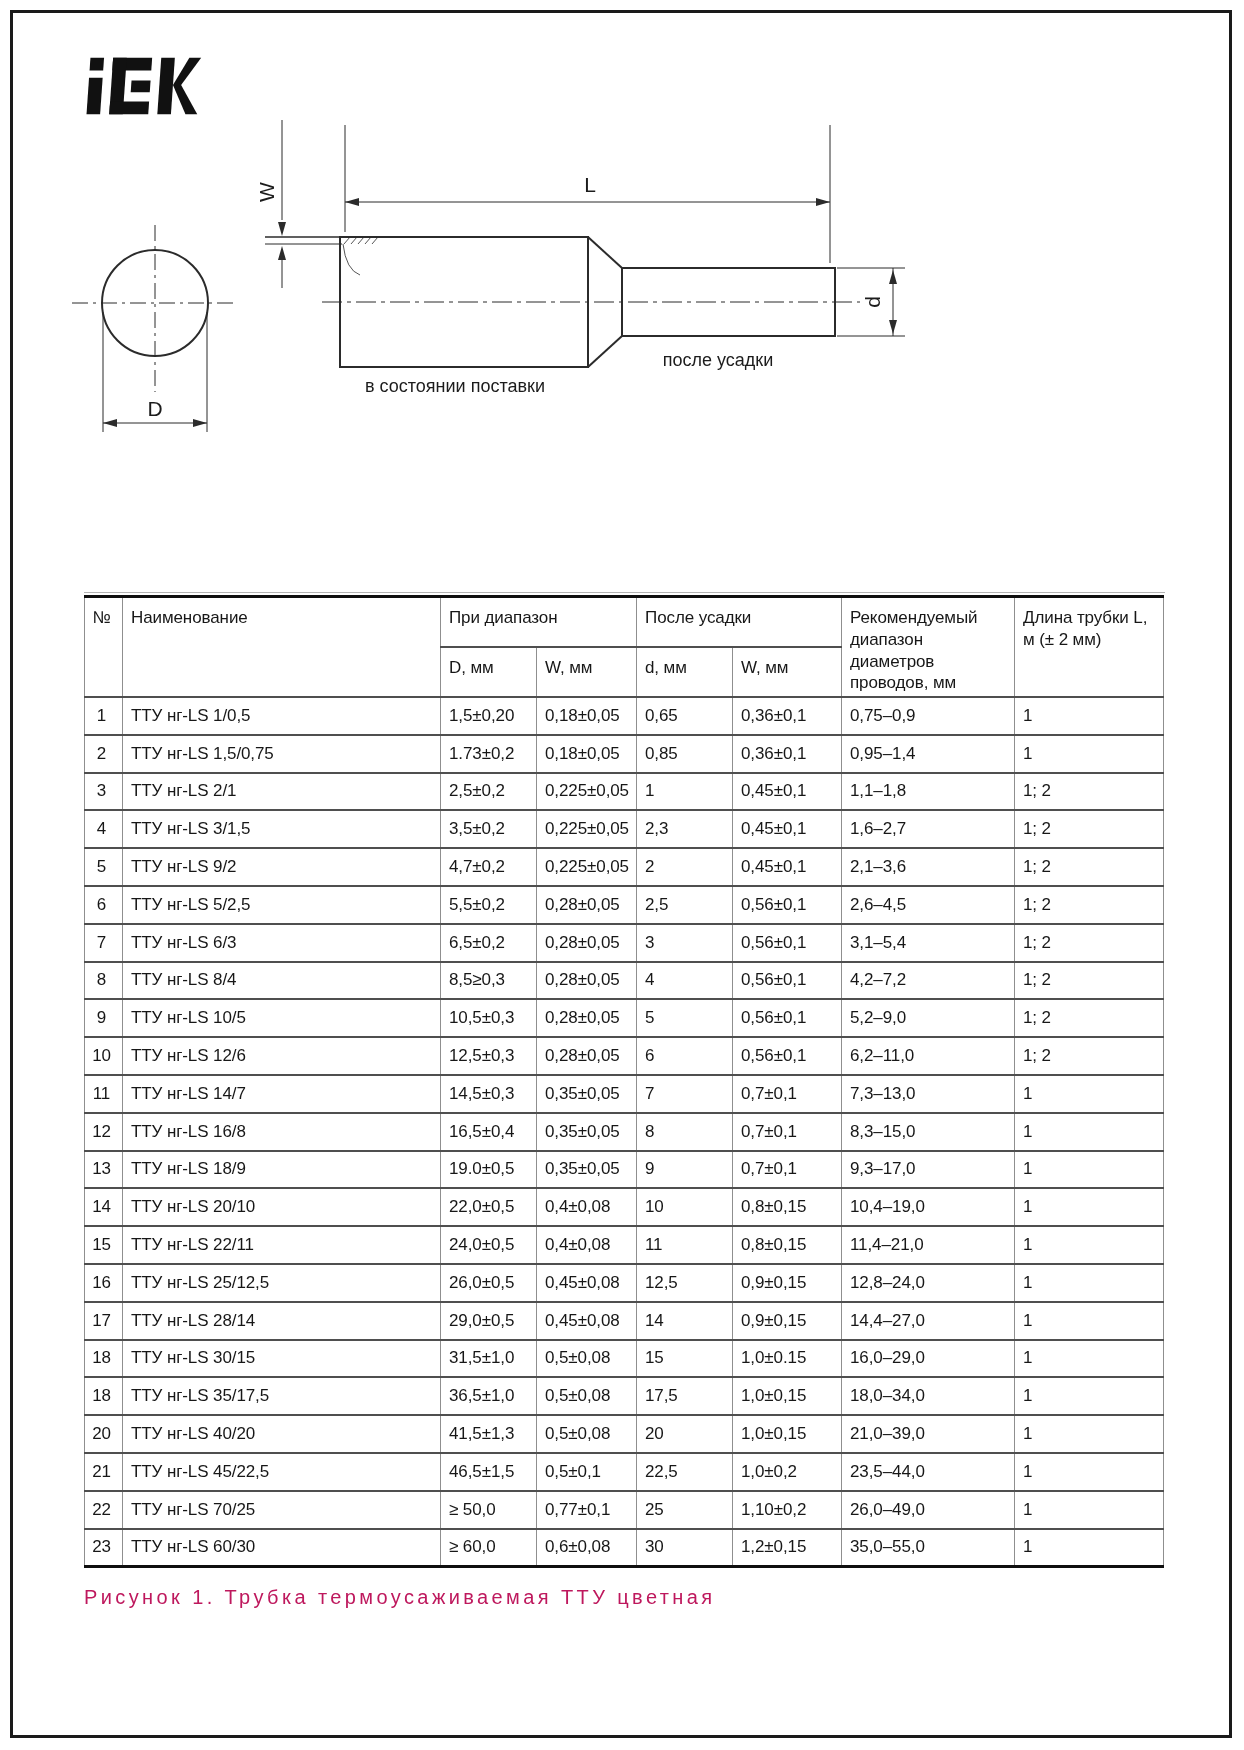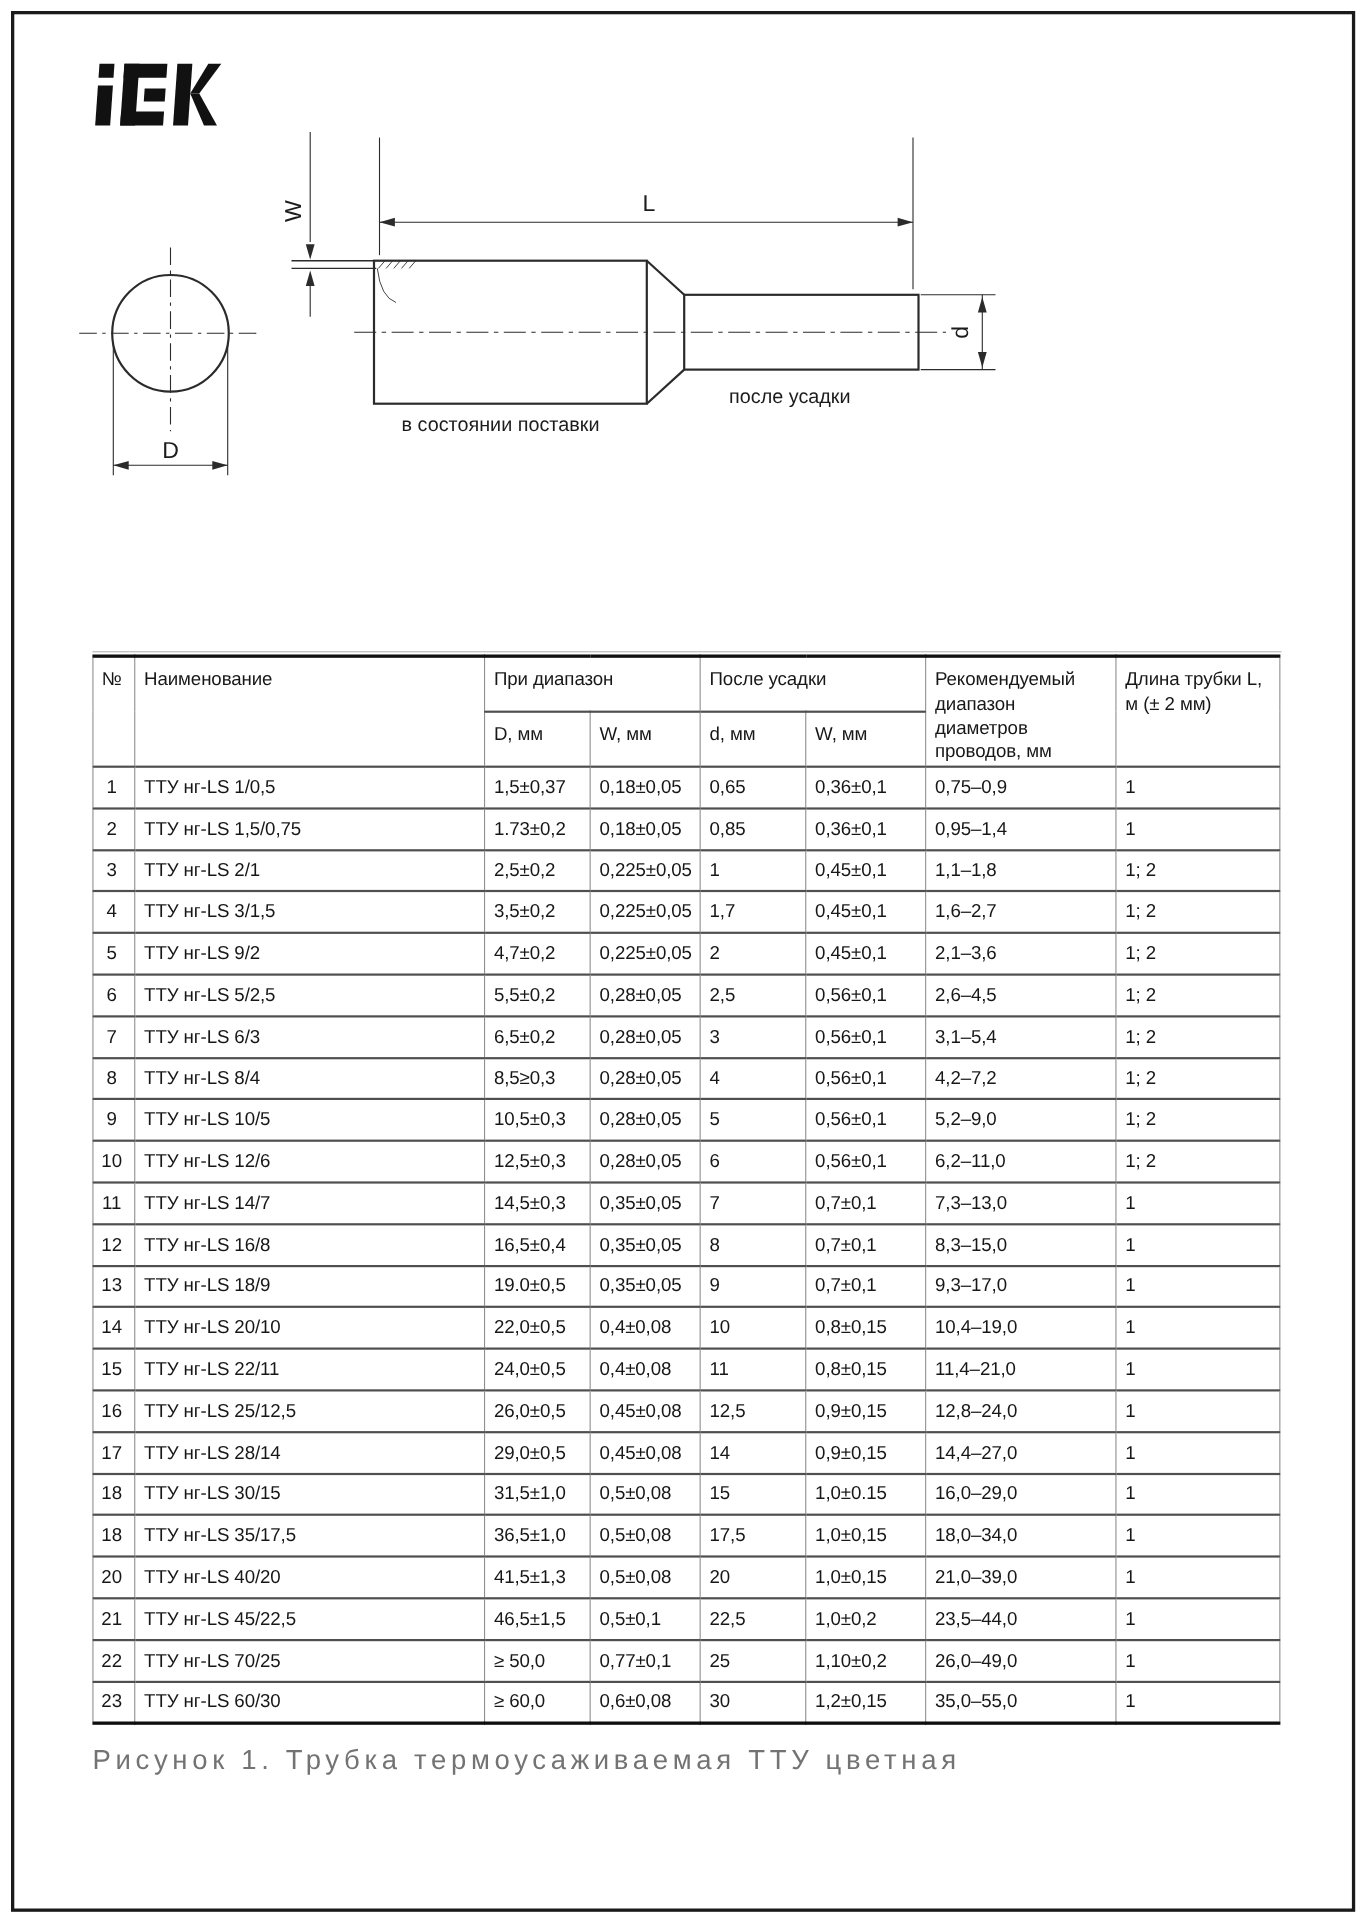--- a/index.html
+++ b/index.html
@@ -36,21 +36,21 @@
   table.spec thead th {
     vertical-align:top; padding-top:9px; line-height:1.28; white-space:normal;
   }
   table.spec thead tr.h1 { height:44px; }
   table.spec thead tr.h2 { height:44px; }
   table.spec tbody tr { height:37.8px; }
   table.spec td { vertical-align:middle; }
   .c-center { text-align:center !important; padding-left:2px !important; }
   .caption {
     position:absolute; left:84px; top:1586px; width:1000px;
-    font-size:25px; letter-spacing:0.17em; color:#737373; white-space:nowrap;
+    font-size:20px; letter-spacing:0.17em; color:#be185d; white-space:nowrap;
   }
 </style>
 </head>
 <body>
 
 <div class="sheet">
   <div class="page-frame"></div>
 
   <svg class="logo" viewBox="0 0 130 62" aria-label="IEK">
     <g fill="#111" transform="skewX(-4)">
@@ -165,21 +165,21 @@
           <th>D, мм</th>
           <th>W, мм</th>
           <th>d, мм</th>
           <th>W, мм</th>
         </tr>
       </thead>
       <tbody>
           <tr>
             <td class="c-center">1</td>
             <td>ТТУ нг-LS 1/0,5</td>
-            <td>1,5±0,37</td>
+            <td>1,5±0,20</td>
             <td>0,18±0,05</td>
             <td>0,65</td>
             <td>0,36±0,1</td>
             <td>0,75–0,9</td>
             <td>1</td>
           </tr>
           <tr>
             <td class="c-center">2</td>
             <td>ТТУ нг-LS 1,5/0,75</td>
             <td>1.73±0,2</td>
@@ -197,21 +197,21 @@
             <td>1</td>
             <td>0,45±0,1</td>
             <td>1,1–1,8</td>
             <td>1; 2</td>
           </tr>
           <tr>
             <td class="c-center">4</td>
             <td>ТТУ нг-LS 3/1,5</td>
             <td>3,5±0,2</td>
             <td>0,225±0,05</td>
-            <td>1,7</td>
+            <td>2,3</td>
             <td>0,45±0,1</td>
             <td>1,6–2,7</td>
             <td>1; 2</td>
           </tr>
           <tr>
             <td class="c-center">5</td>
             <td>ТТУ нг-LS 9/2</td>
             <td>4,7±0,2</td>
             <td>0,225±0,05</td>
             <td>2</td>

